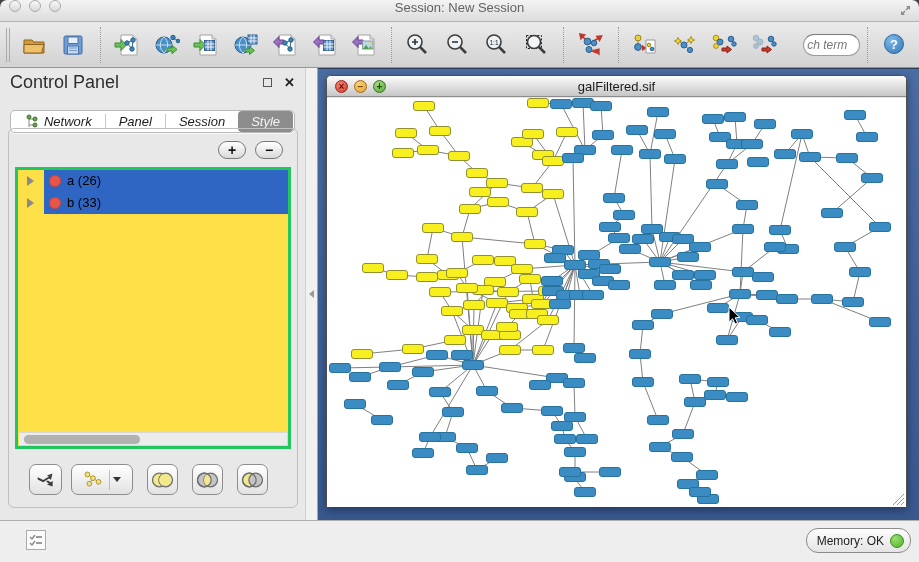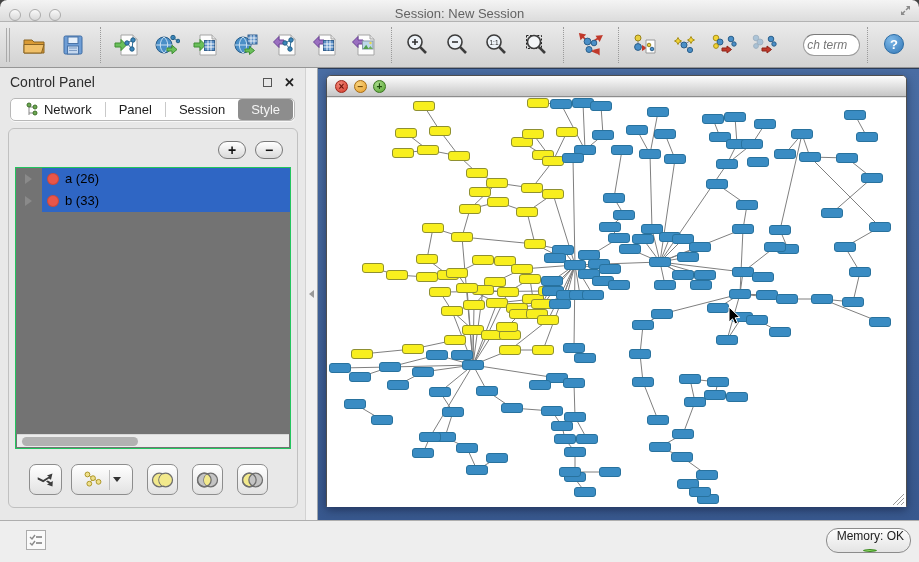--- a/index.html
+++ b/index.html
@@ -1,56 +1,56 @@
 <!DOCTYPE html>
 <html><head>
 <meta charset="utf-8">
 <style>
   html,body{margin:0;padding:0;background:#444;}
   *{box-sizing:border-box;font-family:"Liberation Sans",sans-serif;}
   .window{position:relative;width:919px;height:562px;background:#ececec;overflow:hidden;
           border-radius:7px 7px 0 0;box-shadow:0 0 0 1px #555 inset;}
   
   .titlebar{position:relative;height:22px;background:linear-gradient(#f4f4f4,#dcdcdc);
-            border-bottom:1px solid #b3b3b3;display:flex;align-items:flex-end;border-radius:7px 7px 0 0;}
+            border-bottom:1px solid #b3b3b3;display:flex;align-items:flex-start;border-radius:7px 7px 0 0;}
   .lights{display:flex;gap:8px;margin-left:9px;}
   .light{width:12px;height:12px;border-radius:50%;border:1px solid #ababab;
          background:linear-gradient(#fafafa,#d8d8d8);}
   .win-title{position:absolute;left:0;right:0;text-align:center;font-size:13px;color:#636363;}
   .fs-icon{position:absolute;right:6px;top:3px;}
   
   .toolbar{height:46px;background:linear-gradient(#ebebeb,#d2d2d2);border-bottom:1px solid #969696;
            display:flex;align-items:center;padding:0 4px;}
   .tb-grip{width:4px;height:34px;border-left:1px solid #aaa;border-right:1px solid #aaa;margin:0 4px 0 2px;}
   .tb-sep{width:1px;height:36px;border-left:1px dotted #9a9a9a;margin:0 7px;}
   .tb-btn{width:40px;height:38px;display:flex;align-items:center;justify-content:center;border-radius:4px;}
   .searchbox{width:58px;height:22px;background:#fff;border:1px solid #9c9c9c;border-top-color:#7a7a7a;
              border-radius:11px;display:flex;align-items:center;overflow:hidden;margin-left:20px;}
   .searchbox span{font-style:italic;color:#777;font-size:12px;padding-left:3px;white-space:nowrap;}
   
   .main{display:flex;height:452px;}
   .control-panel{width:305px;background:#e8e8e8;position:relative;}
   .cp-header{height:28px;display:flex;align-items:center;padding:0 10px;}
-  .cp-title{font-size:14px;color:#2e2e2e;flex:1;}
+  .cp-title{font-size:18px;color:#2e2e2e;flex:1;}
   .cp-float{width:9px;height:9px;border:1px solid #555;margin-right:12px;}
   .cp-close{font-size:13px;font-weight:bold;color:#222;line-height:1;}
-  .cp-tabs-row{display:flex;justify-content:center;margin-top:2px;}
+  .cp-tabs-row{display:flex;justify-content:center;margin-top:14px;font-style:italic;}
   .seg{display:flex;align-items:center;background:#fff;border:1px solid #b8b8b8;border-radius:5px;
        height:23px;padding:0 1px;box-shadow:0 1px 0 rgba(255,255,255,.7);}
   .seg .tab{display:flex;align-items:center;gap:5px;font-size:13px;color:#1d1d1d;padding:0 13px;height:21px;}
   .seg .tab.active{background:#8d8d8d;color:#f4f4f4;border-radius:4px;}
   .seg .tsep{width:1px;height:15px;background:#c9c9c9;}
   .cp-body{position:absolute;left:8px;right:7px;top:60px;bottom:12px;border:1px solid #c0c0c0;
            border-radius:6px;}
   .pm-row{position:absolute;top:12px;right:14px;display:flex;gap:9px;}
   .pm-btn{width:28px;height:18px;border:1px solid #787878;border-radius:9px;text-align:center;
           background:linear-gradient(#ffffff,#d9d9d9);font-size:14px;font-weight:bold;color:#111;
           line-height:16px;}
-  .sets-list{position:absolute;left:6px;right:6px;top:38px;bottom:58px;background:#737373;
-             border:1px solid #22c55e;overflow:hidden;}
+  .sets-list{position:absolute;left:6px;right:6px;top:38px;bottom:58px;background:#fde047;
+             border:3px solid #22c55e;overflow:hidden;}
   .set-row{position:relative;height:22px;margin-top:0px;}
   .set-row .band{position:absolute;left:26px;right:0;top:0;bottom:0;background:#2f66c4;}
   .set-row .tri{position:absolute;left:9px;top:6px;width:0;height:0;border-left:7px solid #8a8a8a;
                 border-top:5px solid transparent;border-bottom:5px solid transparent;}
   .set-row .dot{position:absolute;left:31px;top:5px;width:12px;height:12px;border-radius:50%;
                 background:#e8564a;box-shadow:0 0 0 1px rgba(120,30,20,.25) inset;}
   .set-row .lbl{position:absolute;left:49px;top:3px;font-size:13px;color:#000;}
   .list-scroll{position:absolute;left:1px;right:1px;bottom:1px;height:13px;background:#ececec;
                border-top:1px solid #d8d8d8;}
   .list-thumb{position:absolute;left:5px;top:2px;width:116px;height:9px;border-radius:5px;background:#b2b2b2;}
@@ -82,21 +82,21 @@
   .if-zoom{background:radial-gradient(circle at 35% 30%,#a7d98a,#55a52f);border:1px solid #3a7420;color:#1d4a0c;}
   .if-title{position:absolute;left:0;right:0;text-align:center;font-size:13px;color:#1c1c1c;}
   .if-canvas{position:absolute;left:0;top:22px;width:579px;height:409px;background:#fff;overflow:hidden;}
   .if-canvas svg{display:block;}
   
   .statusbar{height:42px;background:#eeeeee;border-top:1px solid #aeaeae;position:relative;}
   .sb-icon{position:absolute;left:26px;top:9px;width:20px;height:20px;background:#fafafa;
            border:1px solid #ababab;display:flex;align-items:center;justify-content:center;}
   .mem-pill{position:absolute;right:8px;top:7px;height:25px;border:1px solid #8b8b8b;border-radius:12px;
             background:linear-gradient(#fdfdfd,#e4e4e4);display:flex;align-items:center;gap:6px;
-            padding:0 6px 0 10px;font-size:12px;color:#222;flex-direction:column;}
+            padding:0 6px 0 10px;font-size:12px;color:#222;}
   .mem-dot{width:14px;height:14px;border-radius:50%;background:radial-gradient(circle at 35% 30%,#9ade6f,#4fb42a);
            border:1px solid #3c8c1f;}
 </style>
 </head>
 <body>
 
 <div class="window">
 
   <div class="titlebar">
     <div class="lights">
@@ -438,20 +438,21 @@
     </div>
 
     <div class="desktop">
       <div class="iframe">
         <div class="if-titlebar">
           <div class="if-lights">
             <div class="if-light if-close">×</div>
             <div class="if-light if-min">−</div>
             <div class="if-light if-zoom">+</div>
           </div>
+          <div class="if-title">galFiltered.sif</div>
         </div>
         <div class="if-canvas" id="canvas">
             <svg width="579" height="409" viewBox="0 0 579 409">
               <line x1="97" y1="8" x2="113" y2="33" stroke="#7f7f7f" stroke-width="1"></line>
               <line x1="113" y1="33" x2="132" y2="58" stroke="#7f7f7f" stroke-width="1"></line>
               <line x1="79" y1="35" x2="101" y2="52" stroke="#7f7f7f" stroke-width="1"></line>
               <line x1="76" y1="55" x2="101" y2="52" stroke="#7f7f7f" stroke-width="1"></line>
               <line x1="101" y1="52" x2="132" y2="58" stroke="#7f7f7f" stroke-width="1"></line>
               <line x1="132" y1="58" x2="150" y2="75" stroke="#7f7f7f" stroke-width="1"></line>
               <line x1="150" y1="75" x2="170" y2="85" stroke="#7f7f7f" stroke-width="1"></line>

